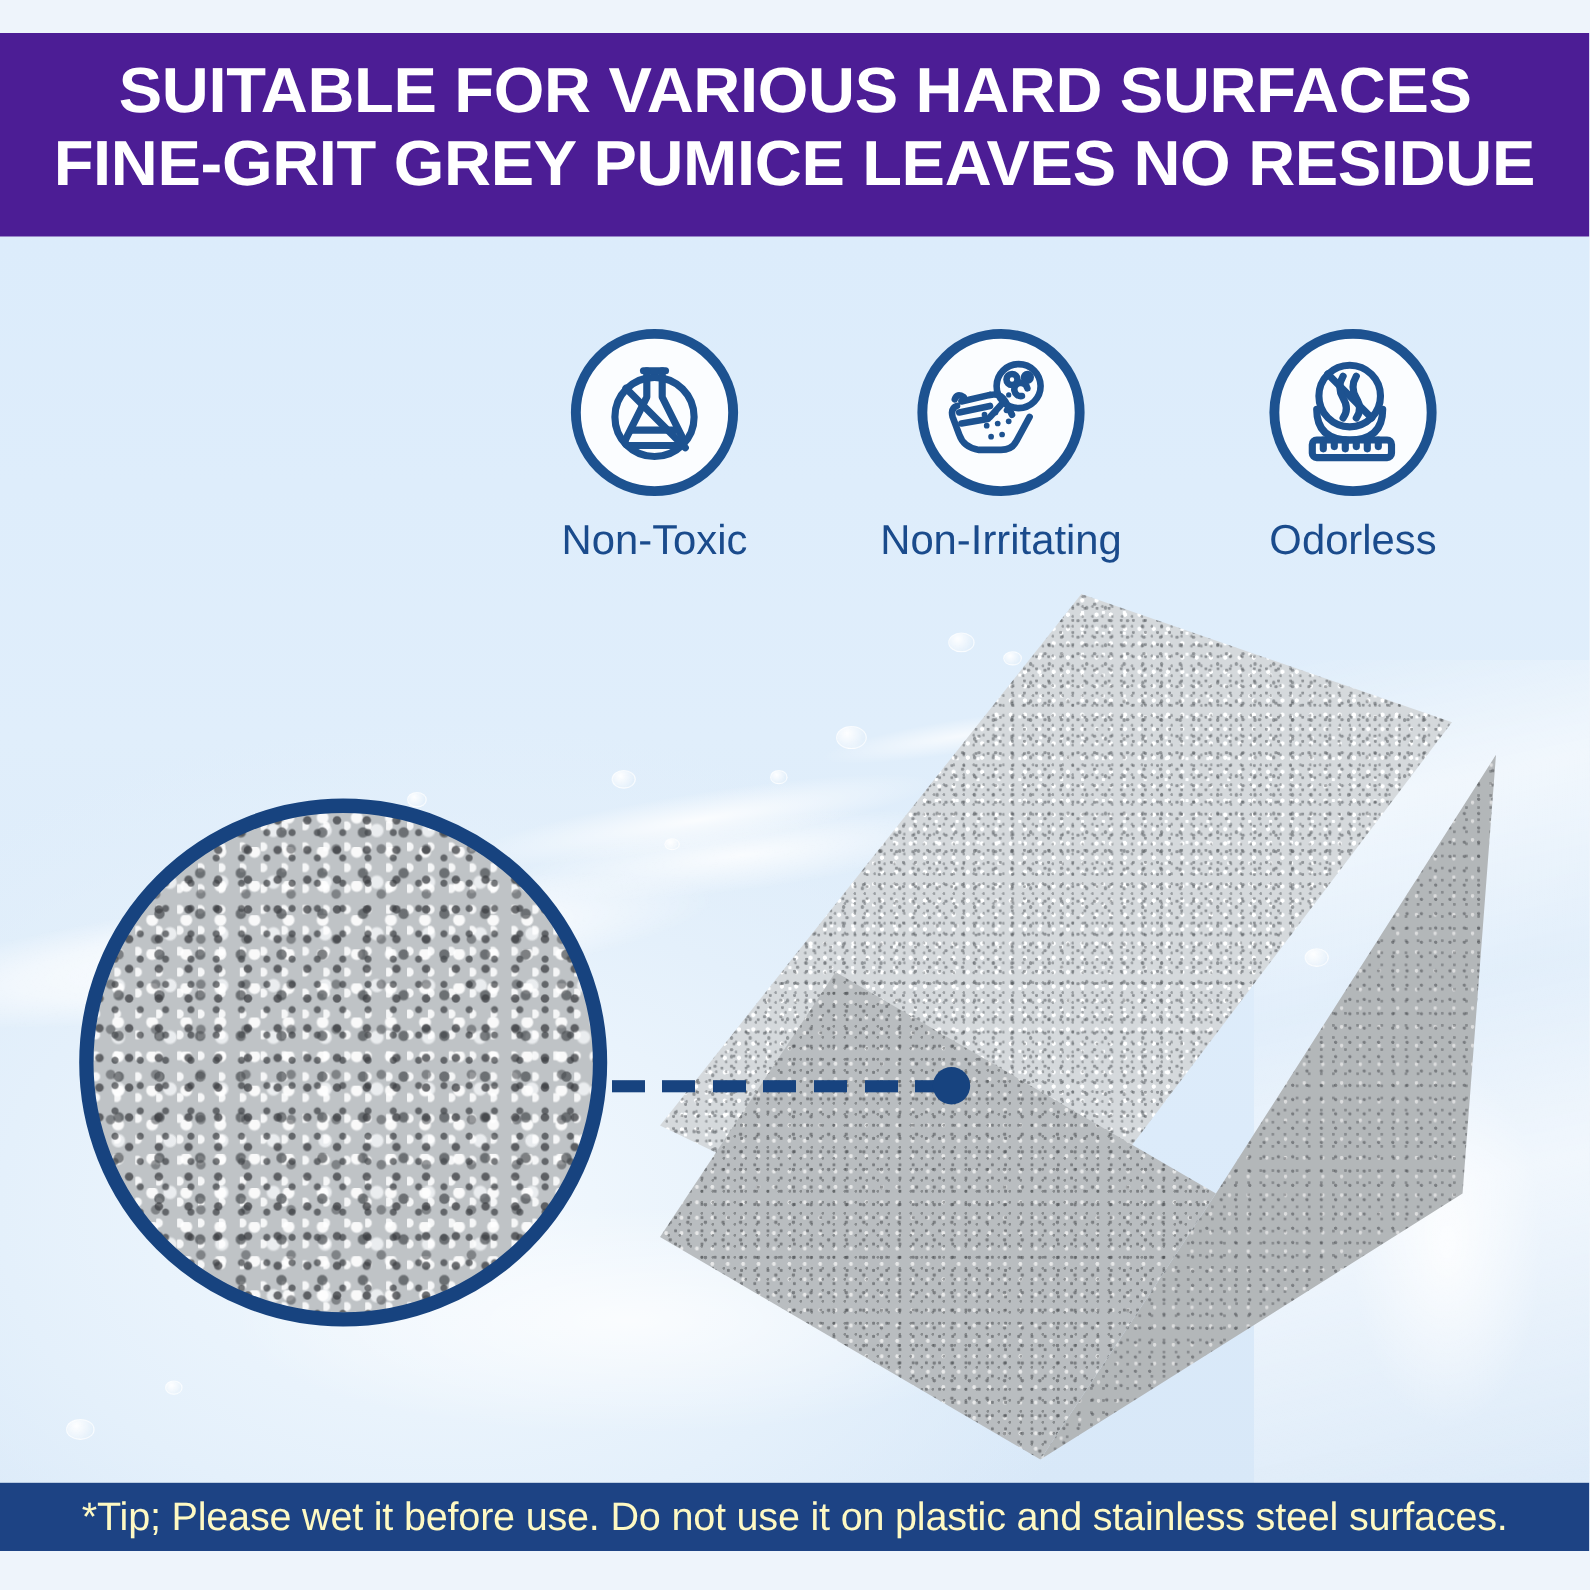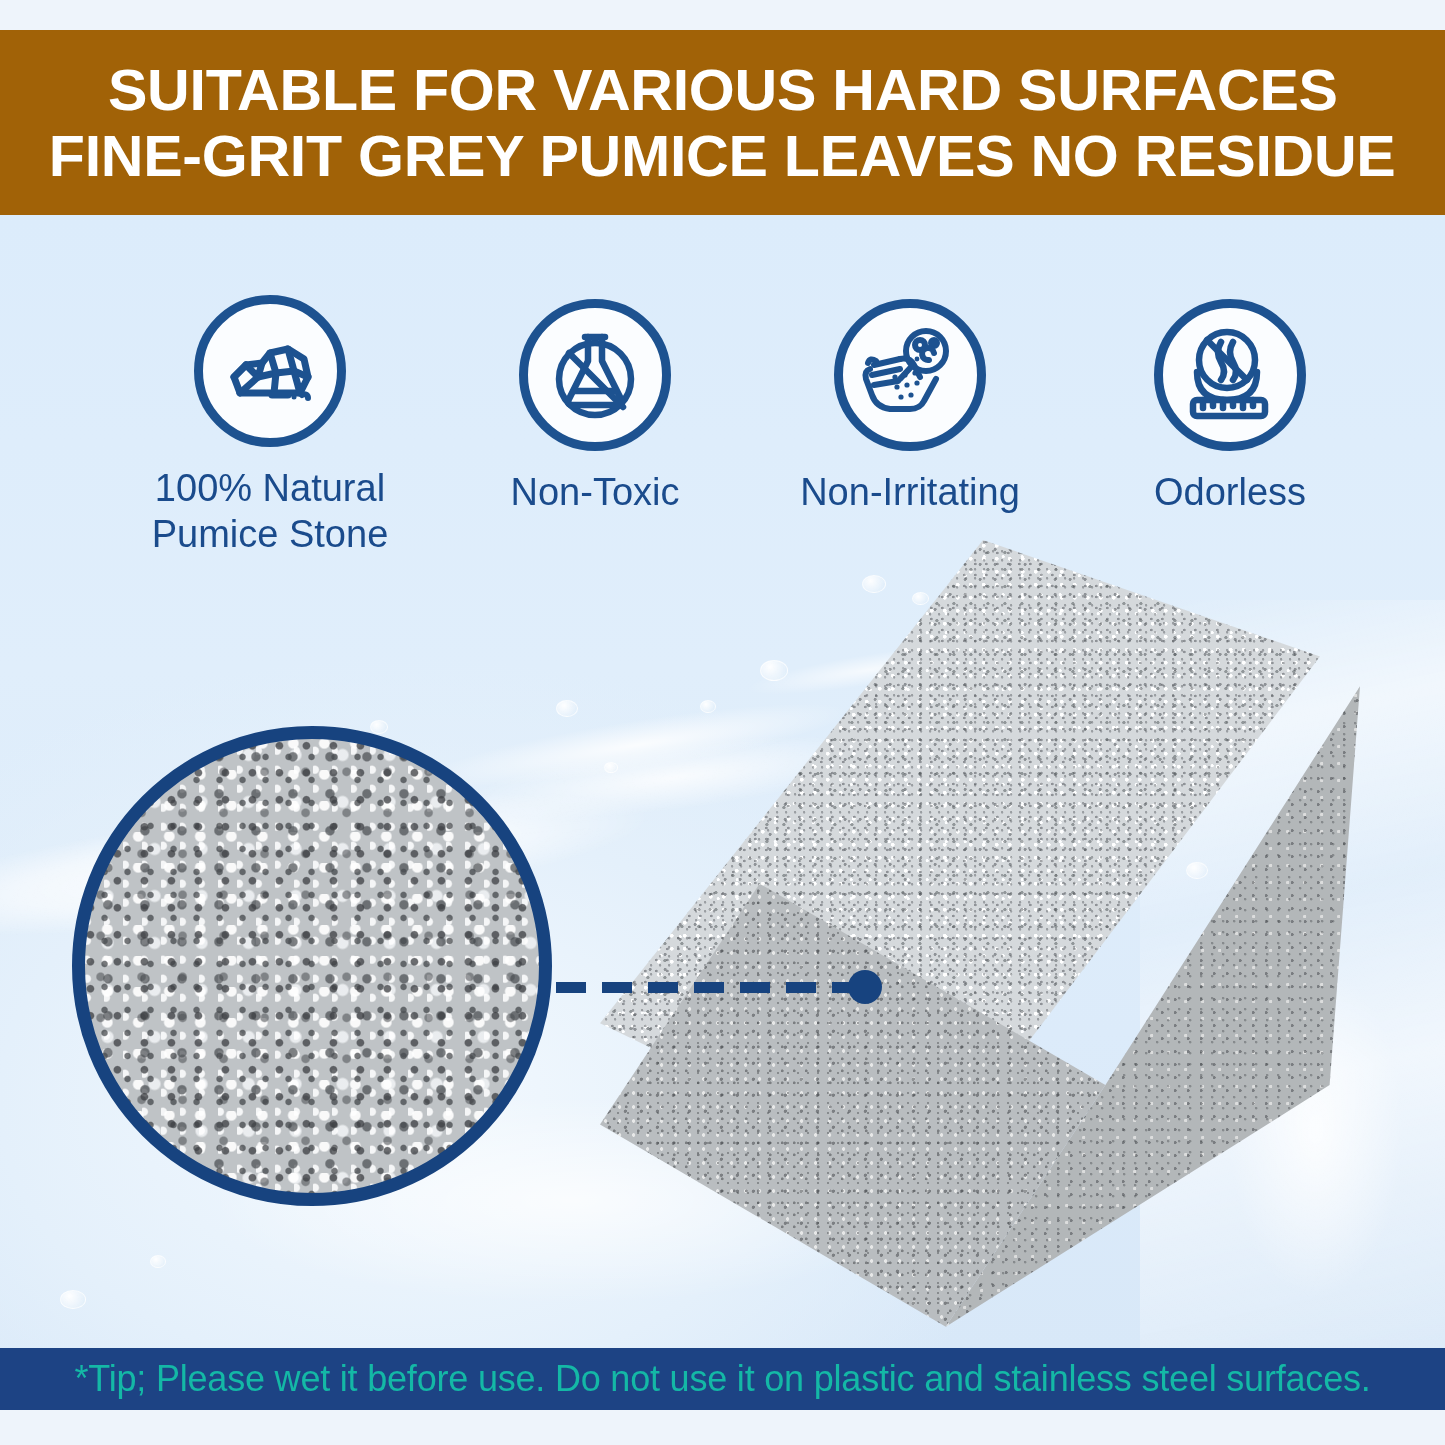--- a/index.html
+++ b/index.html
@@ -28,27 +28,27 @@
       linear-gradient(180deg, #dcecfb 0%, #e0eefb 40%, #dcebfa 72%, #d8e8f8 100%);
   }
 
   
   .header-band {
     position: absolute;
     left: 0;
     top: 30px;
     width: 1445px;
     height: 185px;
-    background: #a16207;
+    background: #4c1d95;
     display: flex;
     flex-direction: column;
     align-items: center;
-    justify-content: center;
+    justify-content: flex-start;
     box-sizing: border-box;
-    padding-top: 0;
+    padding-top: 20px;
   }
   .header-line {
     color: #ffffff;
     font-size: 58px;
     font-weight: bold;
     letter-spacing: -0.3px;
     line-height: 1.13;
     white-space: nowrap;
     text-align: center;
     transform: scaleX(1.02);
@@ -248,61 +248,41 @@
     left: 0;
     top: 1348px;
     width: 1445px;
     height: 62px;
     background: #1d4384;
     display: flex;
     align-items: center;
     justify-content: center;
   }
   .tip-text {
-    color: #14b8a6;
+    color: #fef9c3;
     font-size: 36px;
     white-space: nowrap;
     letter-spacing: -0.2px;
     text-align: right;
   }
 </style>
 </head>
 <body>
 
 <div id="page">
 
   <div class="bg-field"></div>
 
   <div class="header-band">
     <div class="header-line">SUITABLE FOR VARIOUS HARD SURFACES</div>
     <div class="header-line">FINE-GRIT GREY PUMICE LEAVES NO RESIDUE</div>
   </div>
 
   <div class="features">
 
-    <div class="feature f1">
-      <div class="feature-circle">
-        <svg width="112" height="112" viewBox="0 0 112 112" fill="none" stroke="#1d5290" stroke-width="7" stroke-linejoin="round" stroke-linecap="round">
-          <path d="M26 78 L20 62 L32 50 L48 48 L56 38 L74 34 L90 44 L94 62 L86 78 Z"></path>
-          <path d="M48 48 L44 62 L32 50"></path>
-          <path d="M44 62 L26 78"></path>
-          <path d="M44 62 L62 58 L56 38"></path>
-          <path d="M62 58 L60 78"></path>
-          <path d="M62 58 L80 56 L74 34"></path>
-          <path d="M80 56 L86 78"></path>
-          <path d="M80 56 L94 62"></path>
-          <path d="M20 62 L32 50"></path>
-          <path d="M58 80 L74 80" stroke-width="7"></path>
-          <circle cx="80" cy="82" r="2.5" fill="#1d5290" stroke="none"></circle>
-          <path d="M88 80 C91 78 94 80 94 83" stroke-width="6"></path>
-        </svg>
-      </div>
-      <div class="feature-label">100% Natural
-Pumice Stone</div>
-    </div>
 
     <div class="feature f3">
       <div class="feature-circle">
         <svg width="112" height="112" viewBox="0 0 112 112" fill="none" stroke="#1d5290" stroke-width="6" stroke-linejoin="round" stroke-linecap="round">
 
           <path d="M20 46 L46 40"></path>
           <path d="M18 56 L46 50"></path>
           <path d="M20 66 L44 62"></path>
           <path d="M16 50 Q10 52 12 60 L18 76 Q22 88 36 90 L56 90 Q66 90 70 82 L82 60"></path>
           <path d="M46 40 Q56 38 60 46 L66 58"></path>

